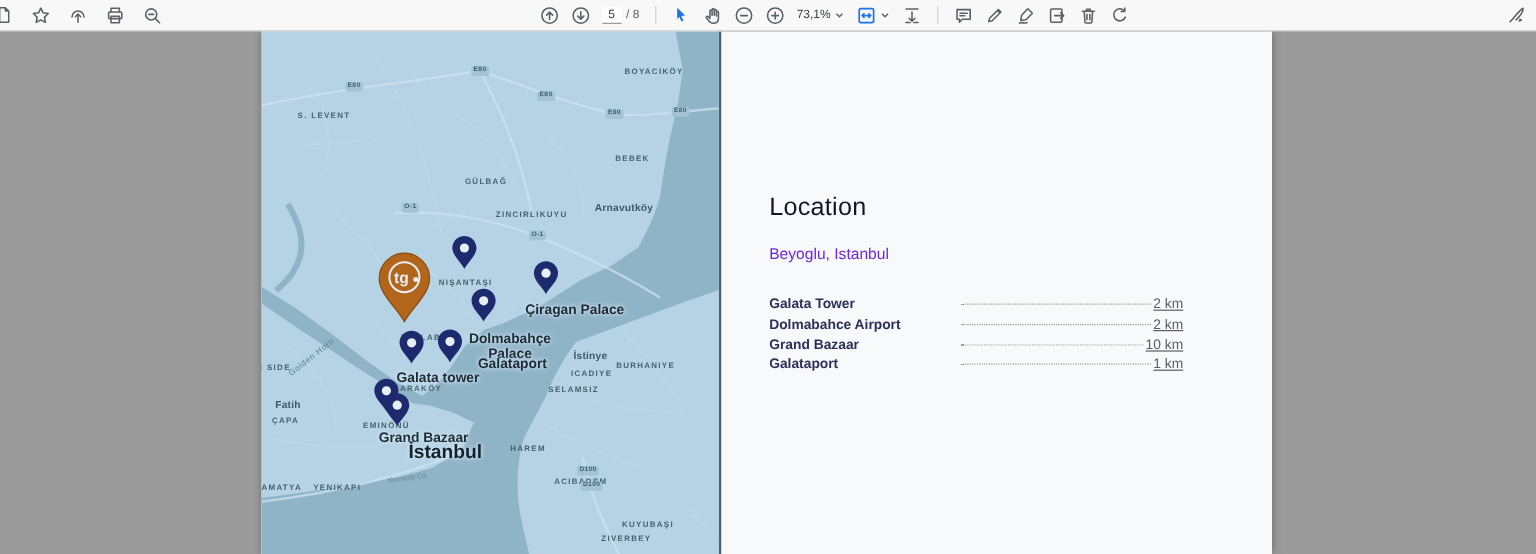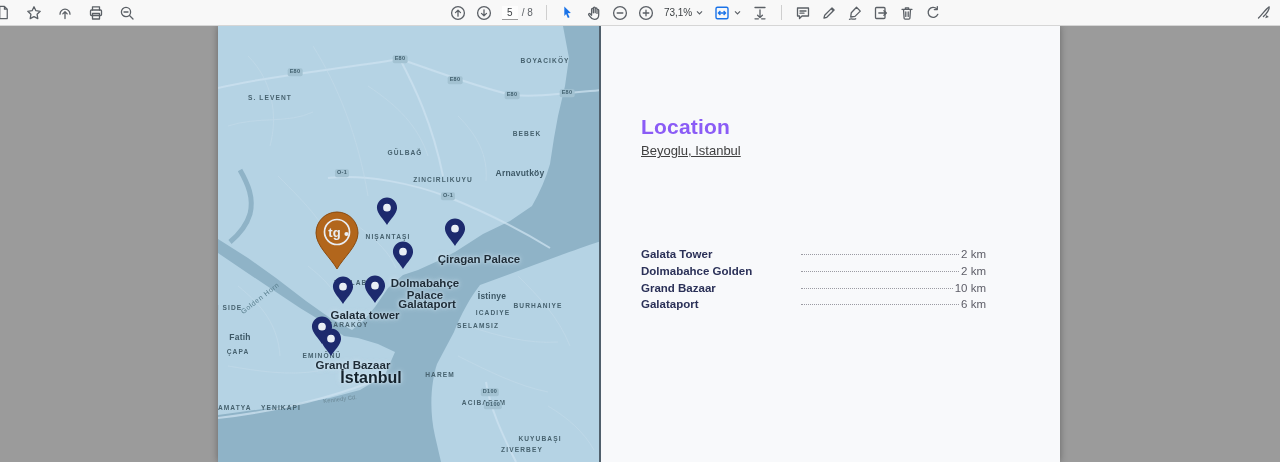--- a/index.html
+++ b/index.html
@@ -48,29 +48,29 @@
             transform:translate(-50%,-50%); line-height:1; }
   .wlabel { position:absolute; font-size:7px; color:#587e8d; letter-spacing:.6px;
             transform:translate(-50%,-50%) rotate(-38deg); white-space:nowrap; }
   .stlabel { position:absolute; font-size:5.8px; color:#6b8896; white-space:nowrap;
              transform:translate(-50%,-50%) rotate(-7deg); }
   .pin { position:absolute; transform:translate(-50%,-100%); }
 
   
   .info { position:absolute; left:423px; top:0; width:419px; height:100%; }
   .loc-block { position:absolute; left:0; top:89px; }
-  .h1 { font-size:21px; font-weight:bold; color:#8b5cf6; letter-spacing:.2px; }
-  .sub { font-size:13px; color:#404040; margin-top:4px;text-decoration:underline; }
+  .h1 { font-size:21px; font-weight:normal; color:#0f172a; letter-spacing:.2px;margin-top:46px; }
+  .sub { font-size:13px; color:#6d28d9; margin-top:19px; }
   .dist-block { position:absolute; left:0; top:148px; }
   .h2 { font-size:15px; font-weight:bold; color:#2b3158; }
   .landmarks { position:absolute; left:0; top:222px; width:345px; }
   .lrow { display:flex; align-items:baseline; height:16.8px; font-size:11.5px; }
   .lrow .name { font-weight:bold; color:#2b3158; width:158px; flex:none; }
   .lrow .leader { flex:1; border-bottom:1.6px dotted #9b9ba3; transform:translateY(-3px); margin:0 2px; }
-  .lrow .val { color:#5d5d67; white-space:nowrap; }
+  .lrow .val { color:#5d5d67; white-space:nowrap;text-decoration:underline; }
 </style>
 </head>
 <body>
 
 <header class="toolbar">
   <div class="tb-group tb-left">
     <span class="tbi">
         <svg width="15" height="15" viewBox="0 0 16 16">
           <path stroke="#5b6066" stroke-width="1.3" fill="none" stroke-linecap="round" stroke-linejoin="round" d="M4 1.5 H9 L12 4.5 V14.5 H4 Z M9 1.5 V4.5 H12"></path>
         </svg>
@@ -345,31 +345,31 @@
         <div class="h1">Location</div>
         <div class="sub">Beyoglu, Istanbul</div>
       </div>
       <div class="landmarks" id="landmarks">
           <div class="lrow">
             <span class="name">Galata Tower</span>
             <span class="leader"></span>
             <span class="val">2 km</span>
           </div>
           <div class="lrow">
-            <span class="name">Dolmabahce Golden</span>
+            <span class="name">Dolmabahce Airport</span>
             <span class="leader"></span>
             <span class="val">2 km</span>
           </div>
           <div class="lrow">
             <span class="name">Grand Bazaar</span>
             <span class="leader"></span>
             <span class="val">10 km</span>
           </div>
           <div class="lrow">
             <span class="name">Galataport</span>
             <span class="leader"></span>
-            <span class="val">6 km</span>
+            <span class="val">1 km</span>
           </div>
         </div>
     </div>
 
   </div>
 </div>
 
 </body></html>

